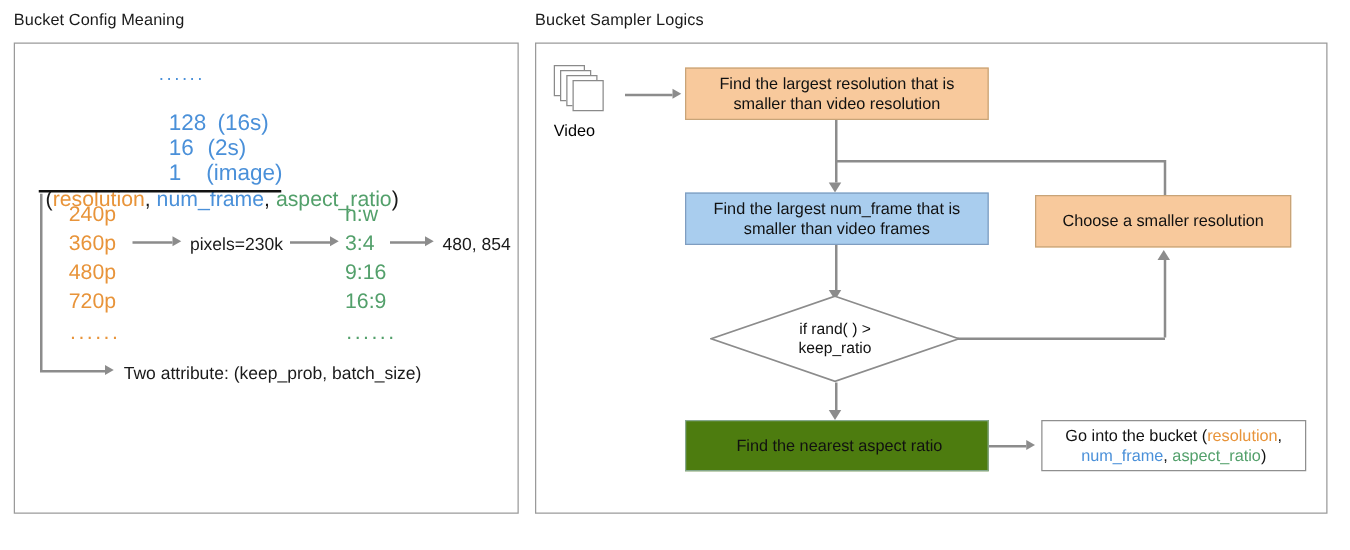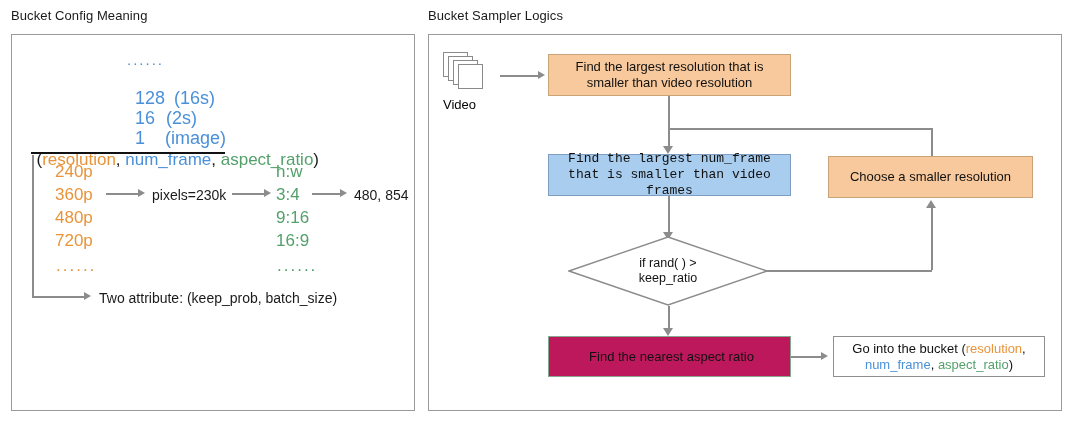--- a/index.html
+++ b/index.html
@@ -29,21 +29,21 @@
            border-left:5.5px solid transparent;border-right:5.5px solid transparent;}
   .arrow-u{width:0;height:0;border-bottom:8px solid #8c8c8c;
            border-left:5.5px solid transparent;border-right:5.5px solid transparent;}
 
   
   .fbox{box-sizing:border-box;display:flex;align-items:center;justify-content:center;
         text-align:center;font-size:13px;line-height:16px;color:#111;
         border:1px solid #9a8d7e;padding:2px 6px;}
   .fbox.orange{background:#f8c99c;border-color:#c8a478;}
   .fbox.blue{background:#a9cdee;border-color:#7f9dc0;}
-  .fbox.green{background:#be185d;border-color:#86a88d;padding-left:10px;}
+  .fbox.green{background:#4d7c0f;border-color:#86a88d;padding-left:10px;}
   .fbox.plain{background:#fff;border-color:#8f8f8f;}
   .diamond-wrap{position:absolute;}
   .diamond-txt{position:absolute;inset:0;display:flex;align-items:center;
                justify-content:center;text-align:center;font-size:12.5px;
                line-height:15px;color:#111;white-space:pre-line;}
   .vid-sq{position:absolute;border:1.5px solid #8a8a8a;background:#fff;
           width:23px;height:23px;}
   .vid-lbl{font-size:13px;color:#000000;}
 </style>
 </head>
@@ -112,21 +112,21 @@
 <div class="abs arrow-r" style="left:538px;top:71px;"></div>
 
 <div class="abs fbox orange" style="left:548px;top:54px;width:243px;height:42px;">Find the largest resolution that is smaller than video resolution</div>
 
 <div class="abs vline" style="left:668px;top:96px;height:50px;"></div>
 <div class="abs arrow-d" style="left:663px;top:146px;"></div>
 
 <div class="abs hline" style="left:668px;top:128px;width:264px;"></div>
 <div class="abs vline" style="left:931px;top:128px;height:28px;"></div>
 
-<div class="abs fbox blue" style="left:548px;top:154px;width:243px;height:42px;font-family:Liberation Mono, monospace;">Find the largest num_frame that is smaller than video frames</div>
+<div class="abs fbox blue" style="left:548px;top:154px;width:243px;height:42px;">Find the largest num_frame that is smaller than video frames</div>
 
 <div class="abs fbox orange" style="left:828px;top:156px;width:205px;height:42px;">Choose a smaller resolution</div>
 
 <div class="abs vline" style="left:668px;top:196px;height:36px;"></div>
 <div class="abs arrow-d" style="left:663px;top:232px;"></div>
 
 <div class="diamond-wrap" style="left:568px;top:236px;width:200px;height:70px;">
   <svg width="200" height="70" viewBox="0 0 200 70">
     <polygon points="100,1 199,35 100,69 1,35" fill="#ffffff" stroke="#8c8c8c" stroke-width="1.4"></polygon>
   </svg>

